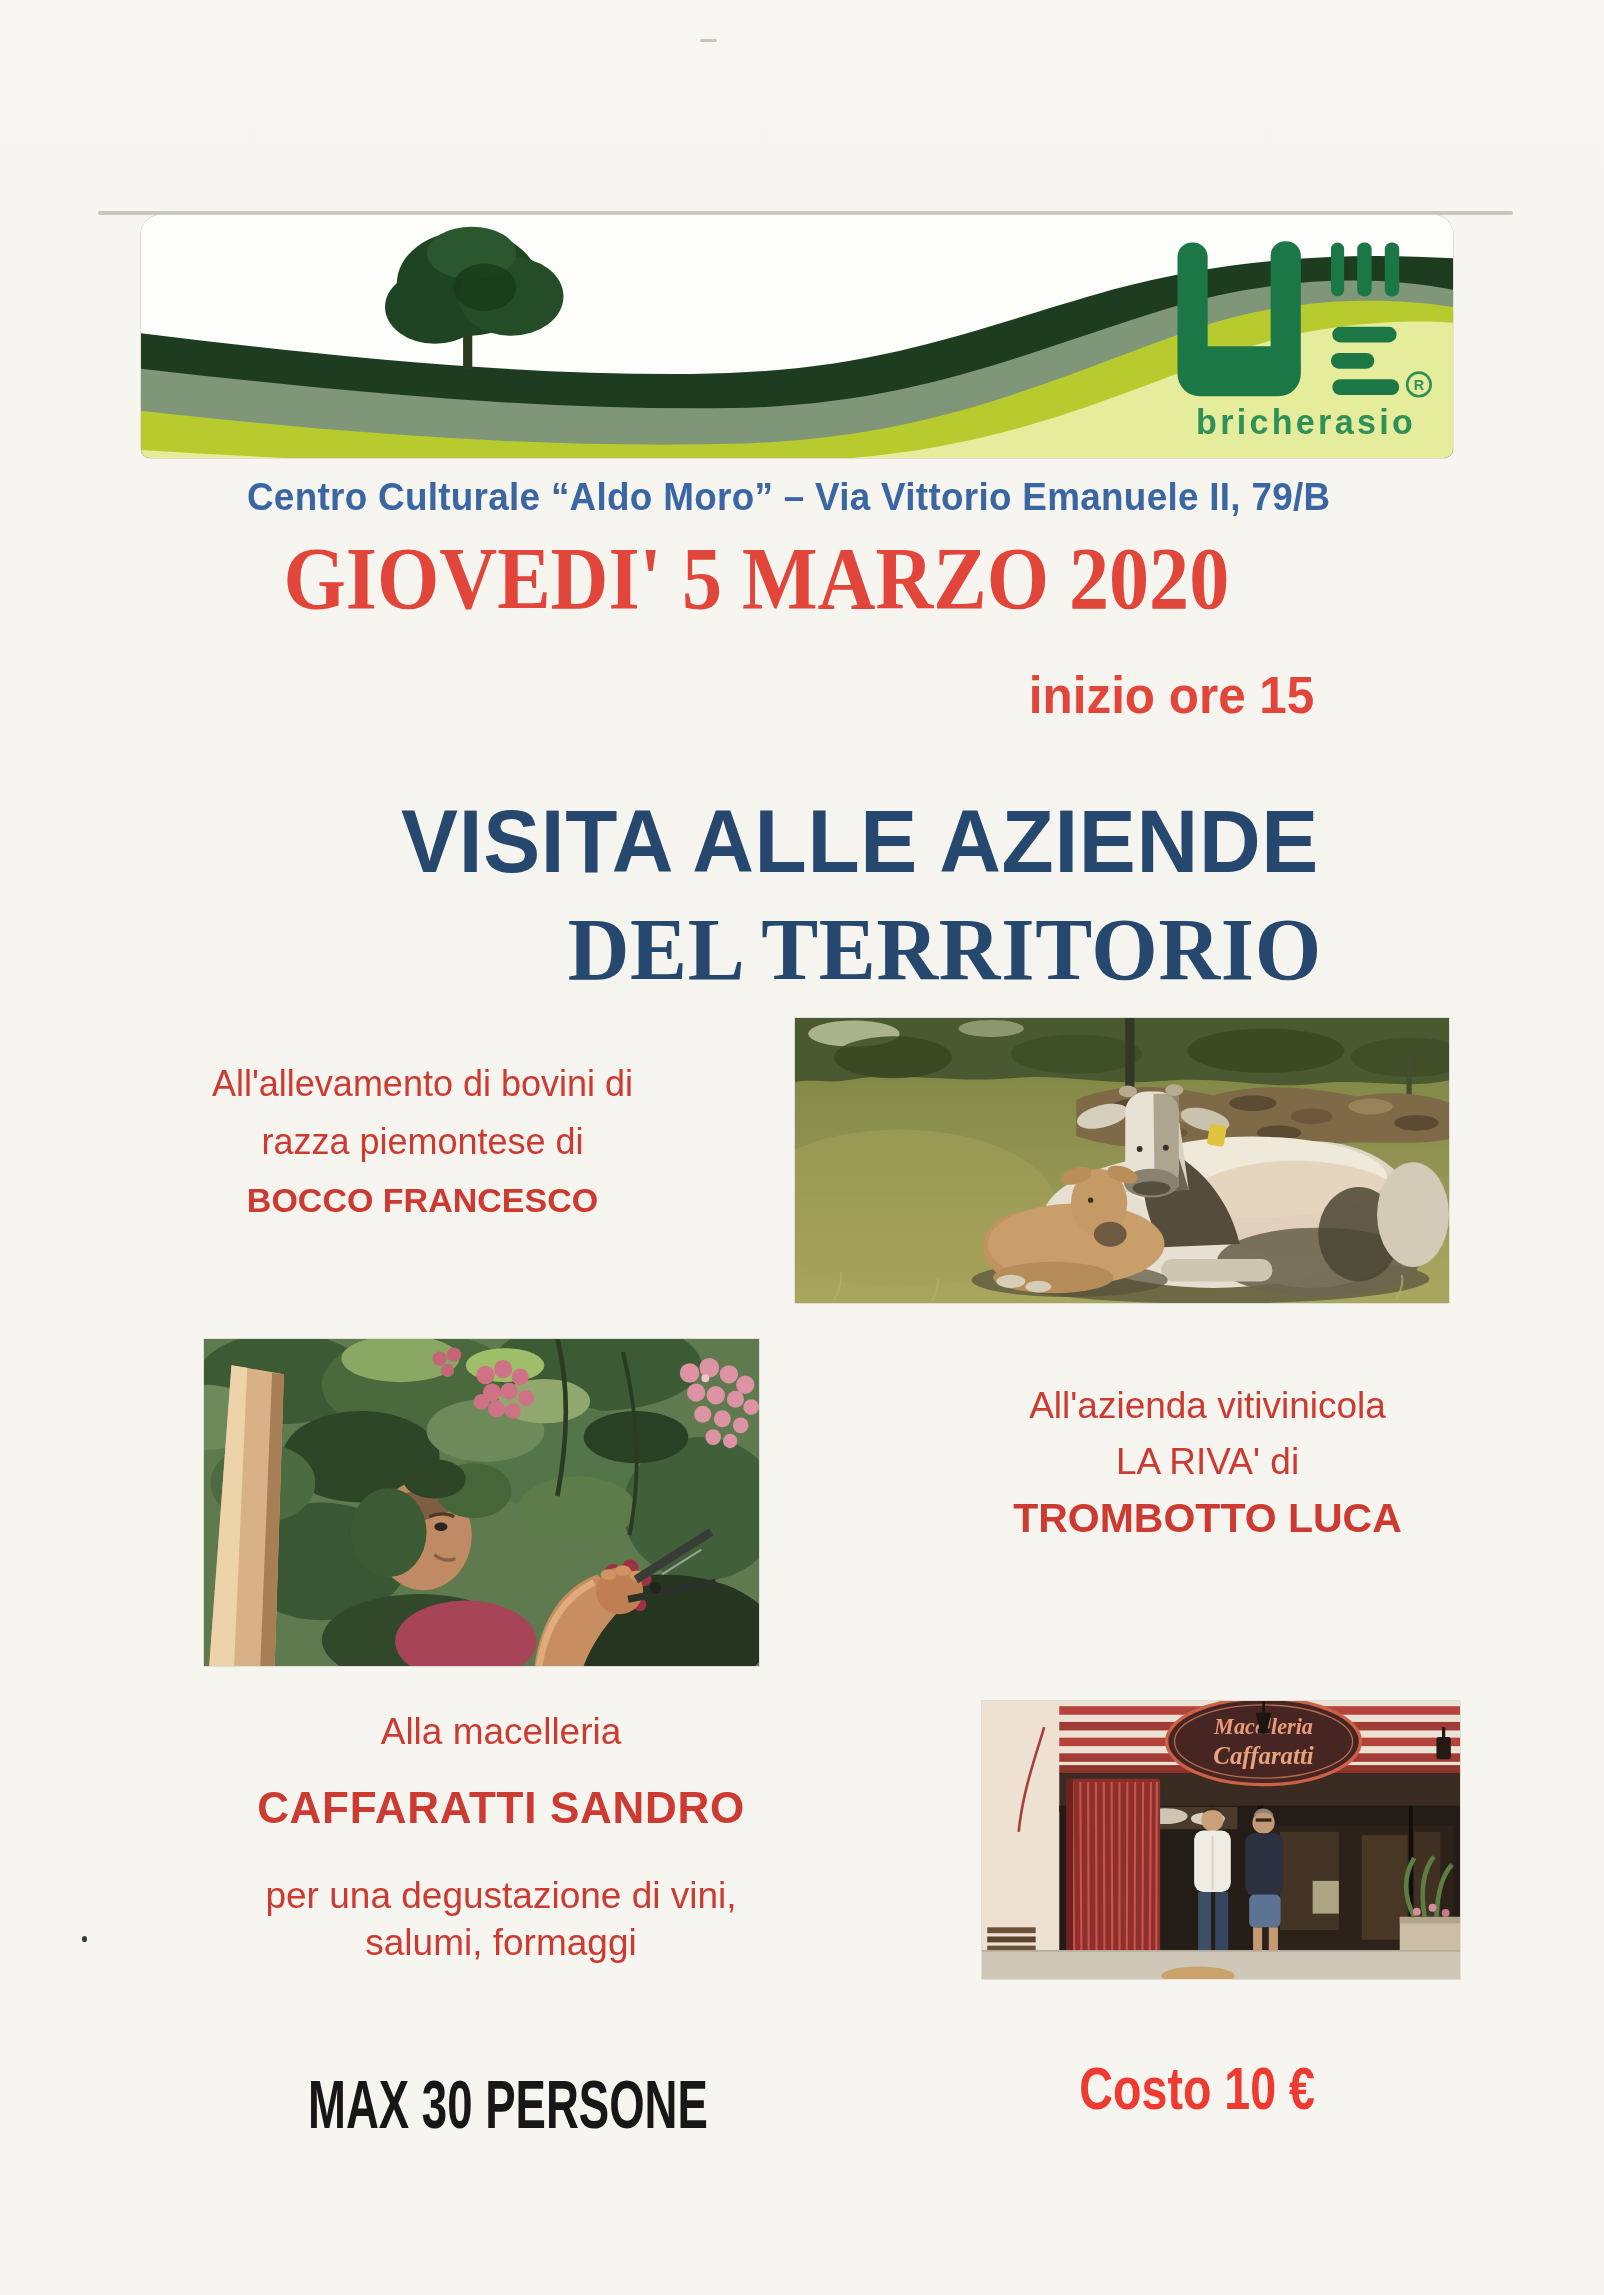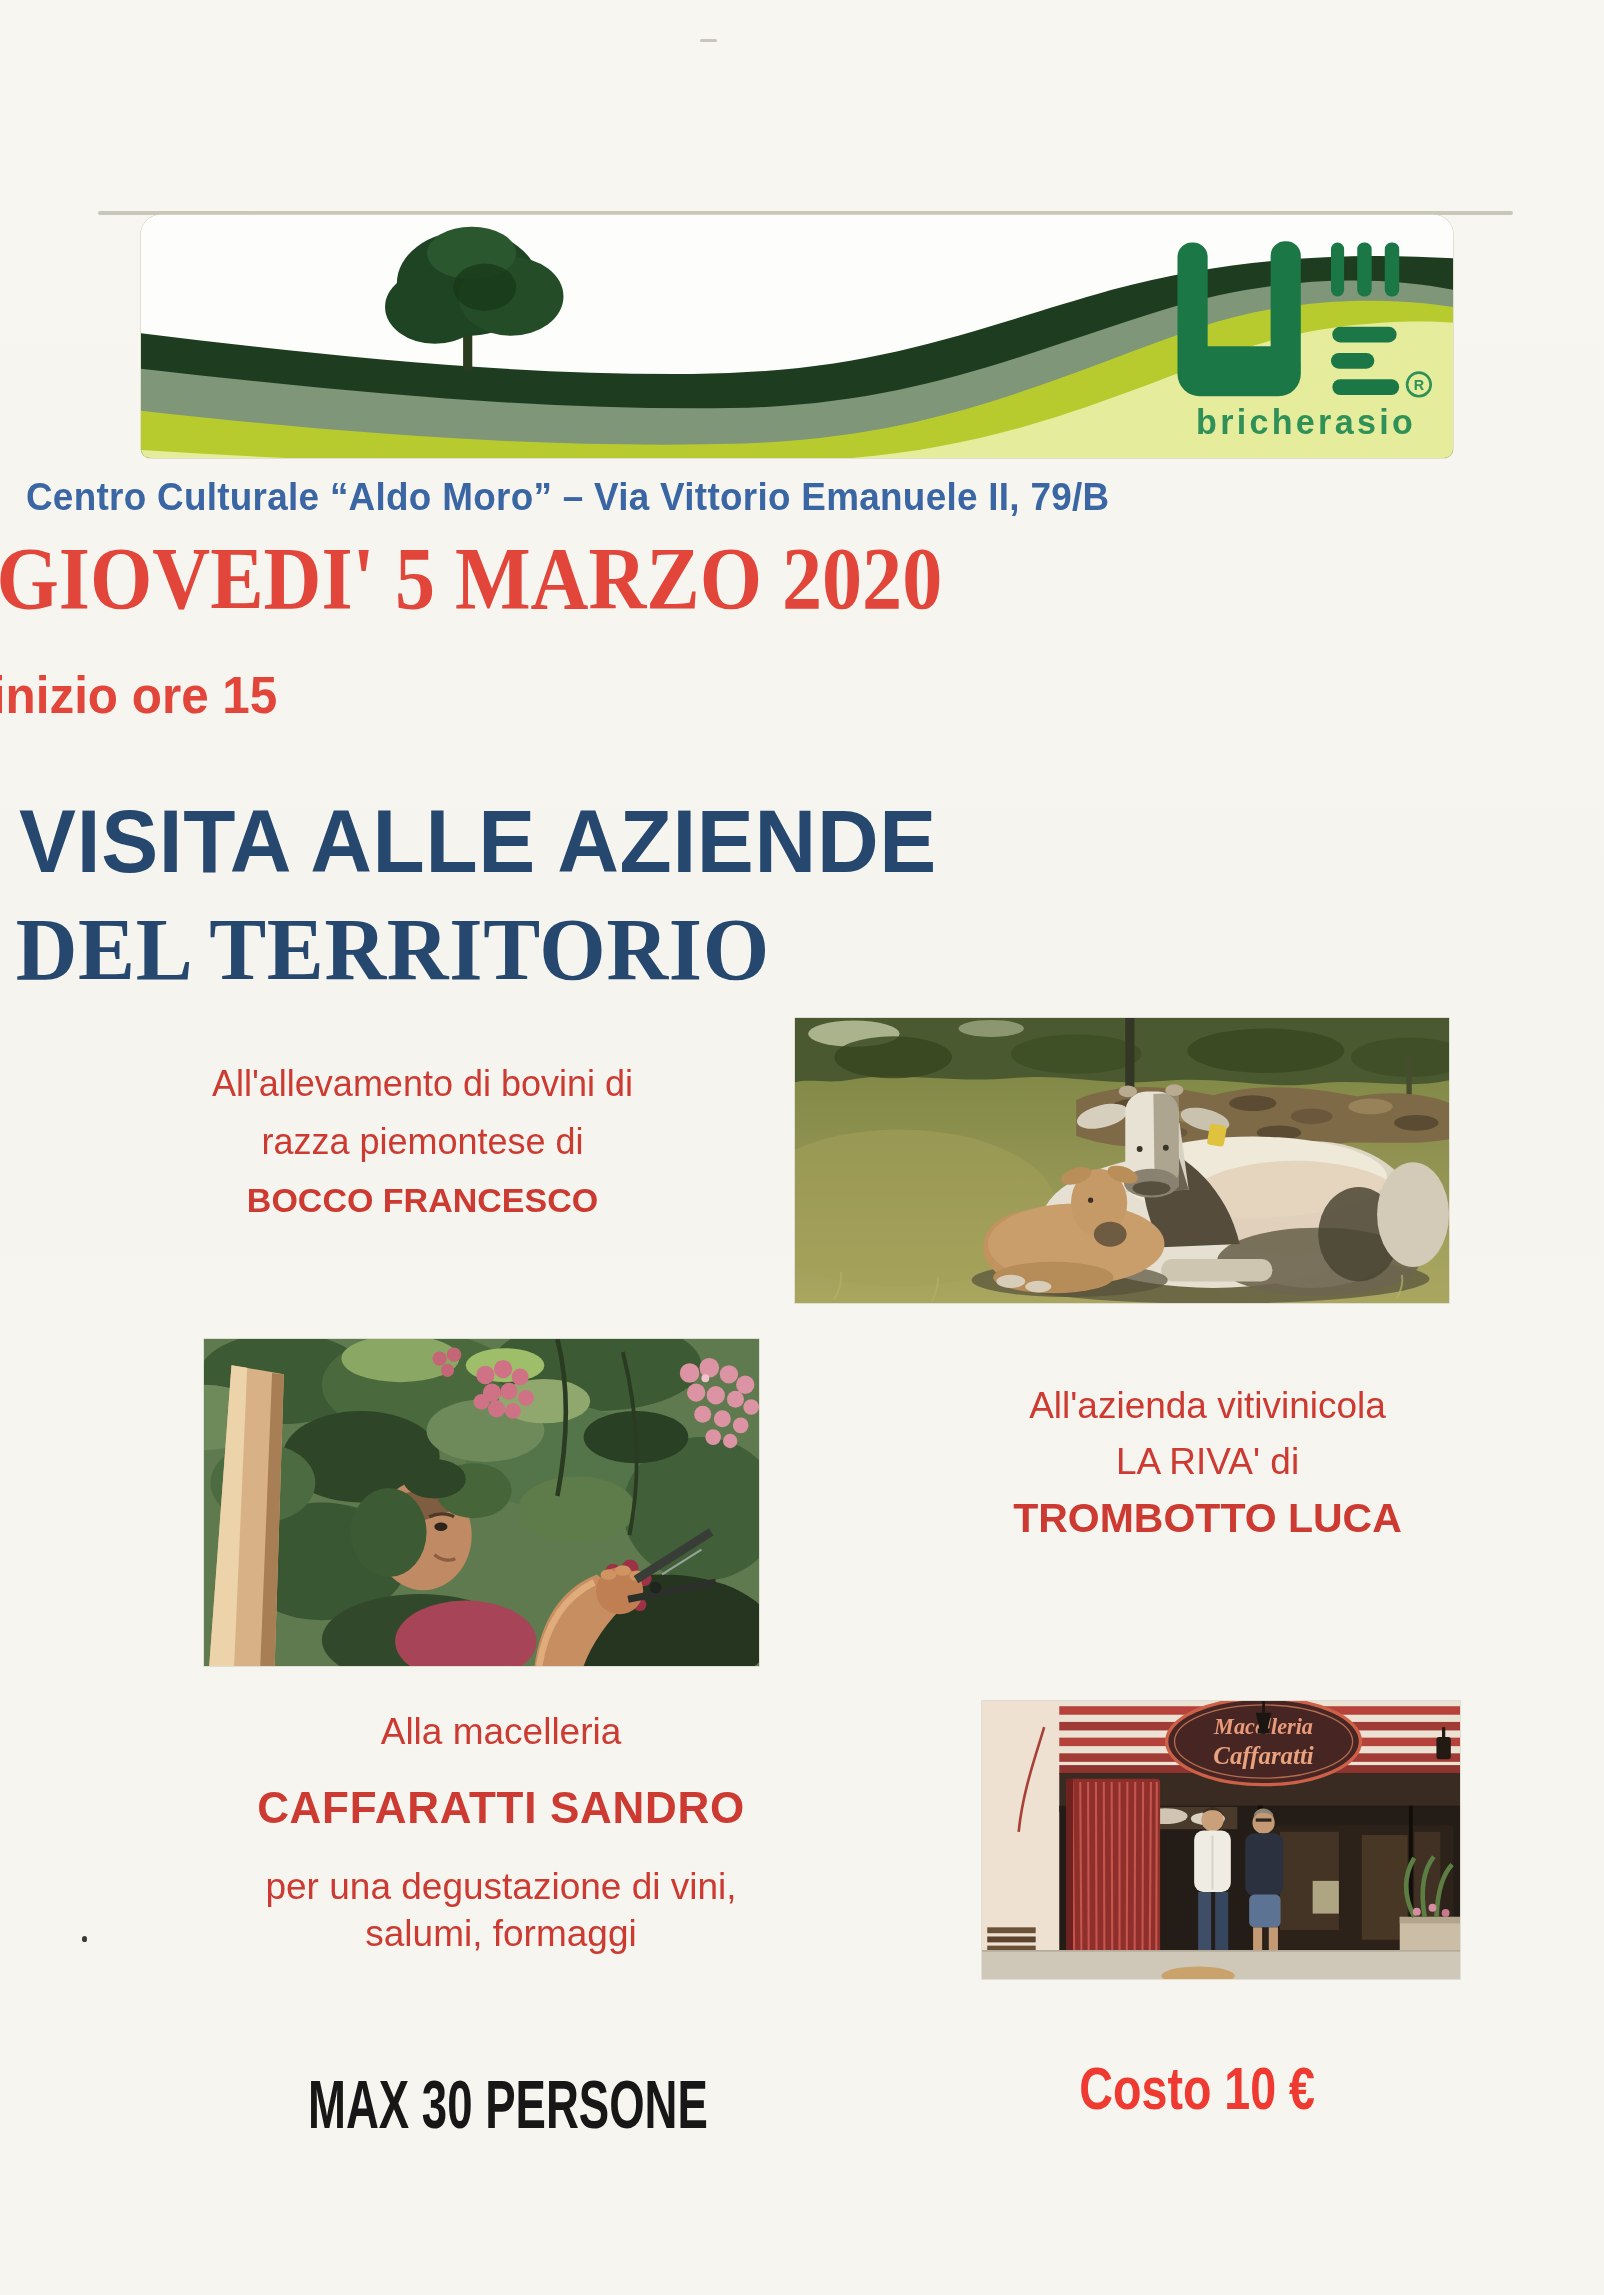--- a/index.html
+++ b/index.html
@@ -18,40 +18,40 @@
   .a2{left:700px;top:39px;width:17px;height:3.3px;border-radius:2px;background:#c9c5ba;}
   .a3{left:82px;top:1936px;width:5.2px;height:5.9px;}
   
   .banner{
     position:absolute;left:141px;top:215px;width:1312px;height:243px;
     background:#fdfdfb;border-radius:19.6px 19.6px 9.2px 9.2px;overflow:hidden;
     box-shadow:0 0 0 0.7px #d8d4c8;
   }
   .banner svg{display:block;width:100%;height:100%;}
   
-  .center-line{position:absolute;left:0;width:1338px;text-align:left;white-space:nowrap;}
+  .center-line{position:absolute;left:0;width:1338px;text-align:right;white-space:nowrap;}
   .address{top:476px;color:#3a66a4;font-size:38px;font-weight:bold;letter-spacing:0.3px;}
   .address .shift{display:inline-block;transform:translateX(9.2px) scaleX(.97);}
   .date-line{top:527px;color:#e2463b;font-family:"Liberation Serif",serif;font-weight:bold;font-size:89px;}
   .date-line .shift{display:inline-block;transform:translateX(-56px) scaleX(.90);}
   .time-line{top:665px;color:#e2463b;font-family:Liberation Sans, sans-serif;font-weight:bold;font-size:52px;}
   .time-line .shift{display:inline-block;transform:translateX(-15.7px) scaleX(.95);}
   .title-a{top:790px;color:#27486e;font-family:Liberation Sans, sans-serif;font-weight:bold;font-size:89px;letter-spacing:0.7px;}
   .title-b{top:898px;color:#27486e;font-family:"Liberation Serif",serif;font-weight:bold;font-size:89px;letter-spacing:0.7px;}
   .title-a .shift,.title-b .shift{display:inline-block;transform:scaleX(.96);}
   .red-block{position:absolute;text-align:center;color:#cc3a31;}
   .farm-block{left:151px;top:1055px;width:543px;font-size:36px;line-height:58px;}
   .winery-block{left:949px;top:1378px;width:517px;font-size:37px;line-height:56px;text-align:center;}
   .bold-name{font-weight:bold;}
   .farm-block .bold-name{font-size:34px;}
   .winery-block .bold-name{font-size:41px;}
   .butchery-block{left:164px;top:1709px;width:674px;position:absolute;text-align:center;color:#cc3a31;}
   .butchery-l1{font-size:37px;line-height:46px;}
   .butchery-name{font-size:44px;font-weight:bold;margin-top:27.5px;line-height:50px;letter-spacing:0.7px;}
-  .butchery-l2{font-size:37px;line-height:47px;margin-top:30px;}
+  .butchery-l2{font-size:37px;line-height:47px;margin-top:39px;}
   .butchery-l3{font-size:37px;line-height:47px;}
   .max-line{position:absolute;left:205px;top:2065px;width:589px;text-align:center;color:#171717;
     font-size:69px;font-weight:bold;white-space:nowrap;}
   .max-line .shift{display:inline-block;transform:scaleX(.66);}
   .cost-line{position:absolute;left:1047px;top:2055px;width:301px;text-align:center;color:#ee3a30;
     font-size:59px;font-weight:bold;white-space:nowrap;}
   .cost-line .shift{display:inline-block;transform:scaleX(.79);}
   
   .photo{position:absolute;overflow:hidden;box-shadow:0 0 0 0.7px rgba(120,115,100,.25);}
   .photo svg{display:block;width:100%;height:100%;}

